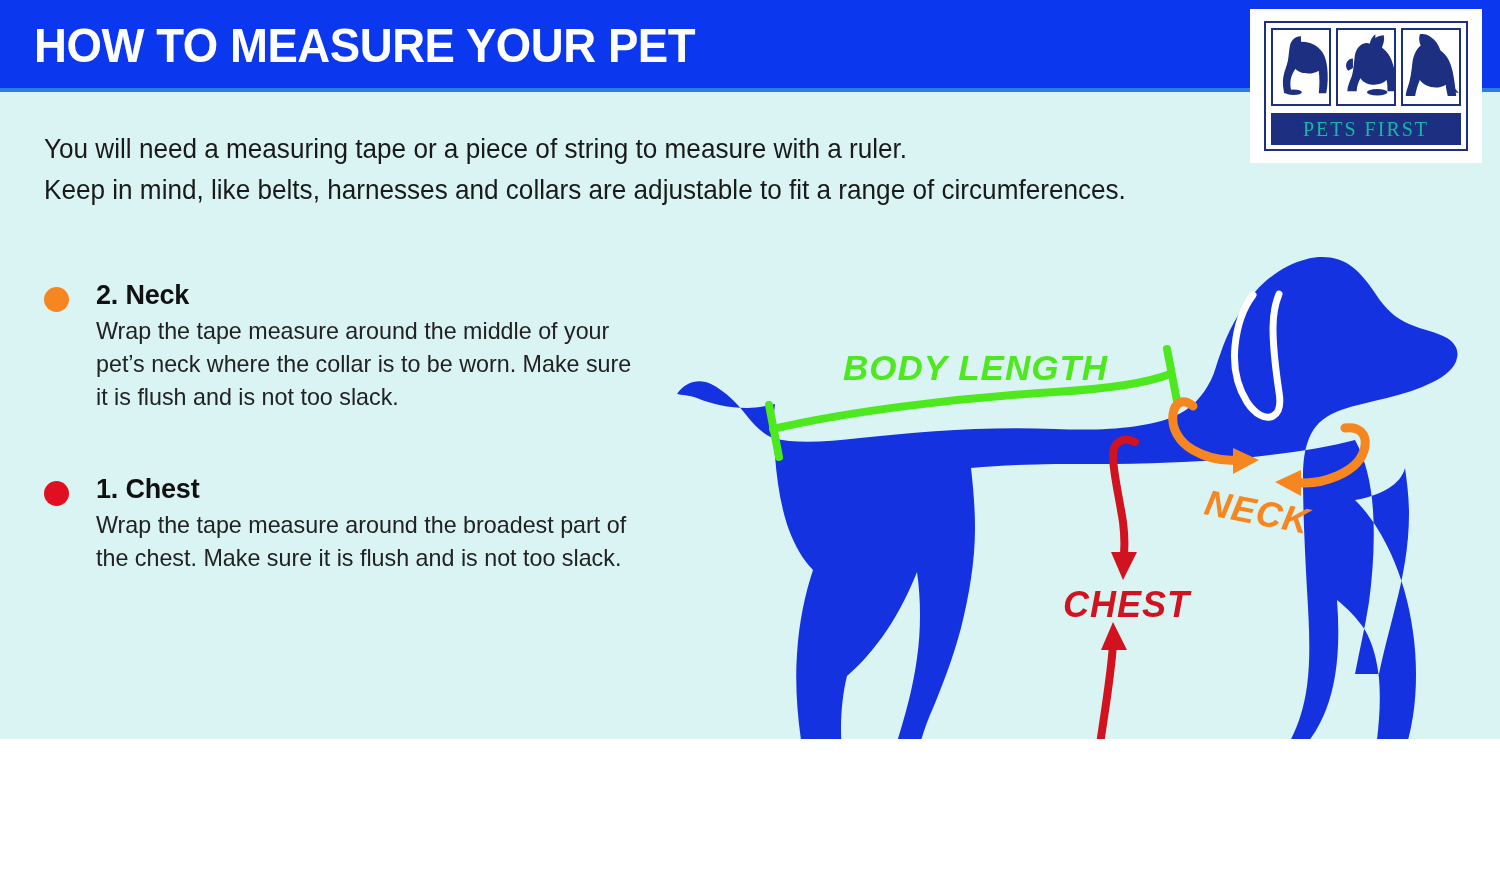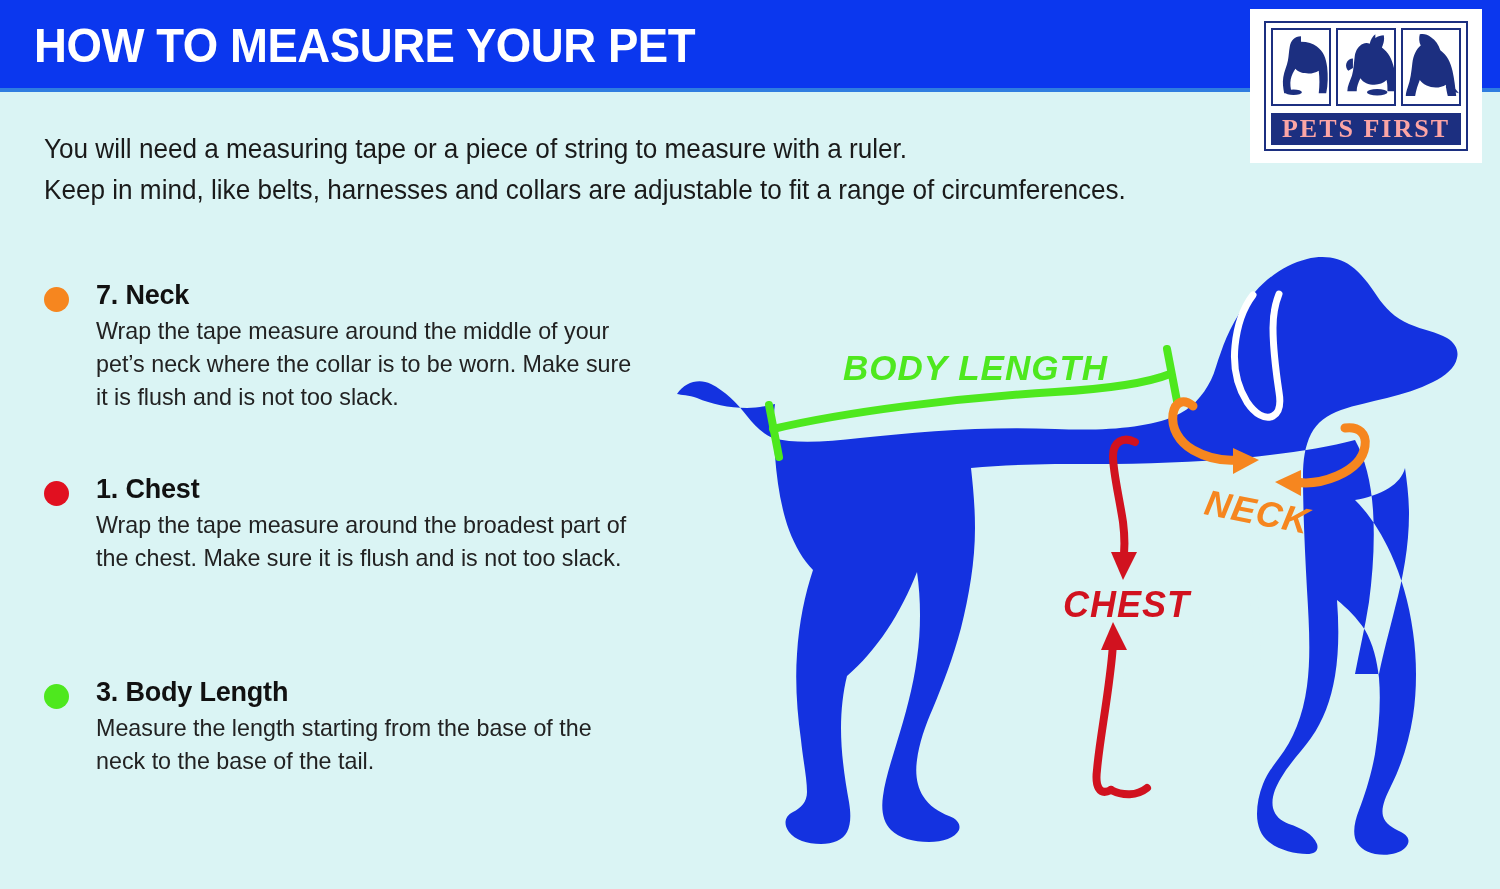--- a/index.html
+++ b/index.html
@@ -3,21 +3,21 @@
 <meta charset="utf-8">
 <style>
   html, body {
     margin: 0;
     padding: 0;
     background: #ffffff;
   }
   #page {
     position: relative;
     width: 1500px;
-    height: 889px;
+    height: 739px;
     background: #daf4f4;
     overflow: hidden;
     font-family: "Liberation Sans", sans-serif;
   }
 
   
   #header-bar {
     position: absolute;
     left: 0; top: 0;
     width: 1500px;
@@ -80,23 +80,23 @@
     top: 90px;
     width: 190px;
     height: 32px;
     background: #1c2f80;
     border: 1px solid #1c2f80;
     box-sizing: border-box;
   }
   #logo-name-bar span {
     display: block;
     text-align: center;
-    color: #fca5a5;
-    font-weight: bold;
-    font-size: 26px;
+    color: #14b8a6;
+    font-weight: normal;
+    font-size: 20px;
     line-height: 30px;
     letter-spacing: 2px;
     font-family: "Liberation Serif", serif;
   }
 
   
   #intro {
     position: absolute;
     left: 44px;
     top: 128px;
@@ -195,35 +195,30 @@
     </div>
   </div>
 
   <div id="intro">
     <div class="line">You will need a measuring tape or a piece of string to measure with a ruler.</div>
     <div class="line">Keep in mind, like belts, harnesses and collars are adjustable to fit a range of circumferences.</div>
   </div>
 
   <div class="step" id="step-1">
     <span class="step-bullet" style="background:#f6861f"></span>
-    <h3 class="step-heading">7. Neck</h3>
+    <h3 class="step-heading">2. Neck</h3>
     <p class="step-body">Wrap the tape measure around the middle of your pet’s neck where the collar is to be worn. Make sure it is flush and is not too slack.</p>
   </div>
 
   <div class="step" id="step-2">
     <span class="step-bullet" style="background:#e11020"></span>
     <h3 class="step-heading">1. Chest</h3>
     <p class="step-body">Wrap the tape measure around the broadest part of the chest. Make sure it is flush and is not too slack.</p>
   </div>
 
-  <div class="step" id="step-3">
-    <span class="step-bullet" style="background:#4ee81e"></span>
-    <h3 class="step-heading">3. Body Length</h3>
-    <p class="step-body">Measure the length starting from the base of the neck to the base of the tail.</p>
-  </div>
 
   <div id="illustration">
     <svg viewBox="0 0 845 643" width="845" height="643" aria-hidden="true">
 
       <g>
         <path fill="#1432e0" d="
           M 22 148
           C 30 136, 44 132, 56 138
           C 70 145, 82 157, 92 170
           C 100 180, 108 188, 118 192

